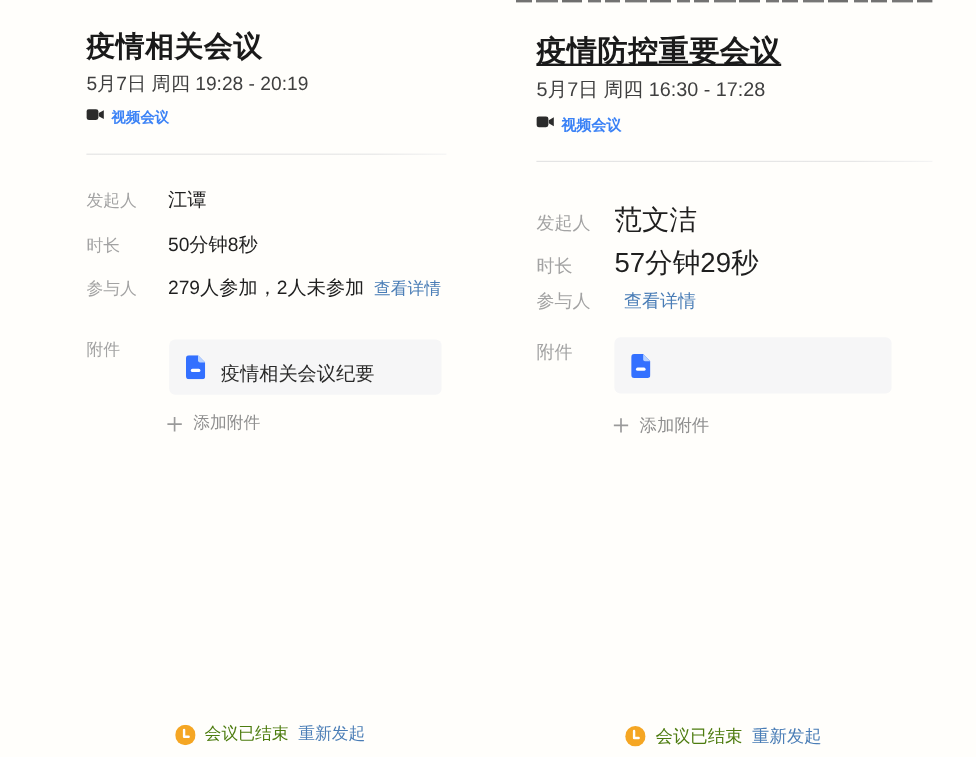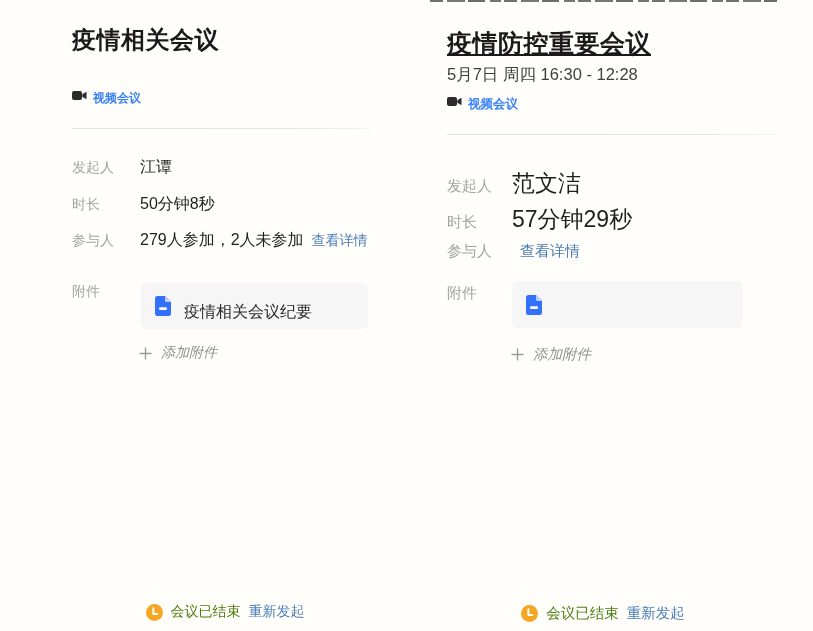--- a/index.html
+++ b/index.html
@@ -59,21 +59,21 @@
   .attach-card { position:absolute; display:flex; align-items:center; gap:13px;
                  background:#f6f6f7; border-radius:5px; padding-left:14px; cursor:pointer; }
   .p0 .attach-card { left:69px; top:283px; width:227px; height:46px; }
   .p1 .attach-card { left:65px; top:281px; width:231px; height:47px; }
   .attach-name { color:#2a2a2a; white-space:nowrap;margin-top:12px; }
   .p0 .attach-name { font-size:16px; }
   .p1 .attach-name { font-size:16.5px; }
   .attach-card svg { display:block; flex:none; }
 
   .add-row { position:absolute; display:flex; align-items:center; gap:9px;
-             color:#8f8f8f; cursor:pointer; white-space:nowrap;font-style:italic; }
+             color:#8f8f8f; cursor:pointer; white-space:nowrap; }
   .p0 .add-row { left:67px; top:344px; font-size:14px; }
   .p1 .add-row { left:64px; top:345px; font-size:14.5px; }
   .add-row svg { display:block; }
 
   .status-row { position:absolute; left:0; width:100%; display:flex;
                 justify-content:center; align-items:center; gap:8px; white-space:nowrap; }
   .p0 .status-row { top:603px; }
   .p1 .status-row { top:604px; }
   .status-text { color:#4d7c0f; font-size:14px; }
   .restart { font-size:14px; }
@@ -87,20 +87,21 @@
       #4a4a4a 38px 55px, transparent 55px 60px,
       #535353 60px 71px, transparent 71px 74px); }
 </style>
 </head>
 <body>
 
 <div class="clipped-artifact"></div>
 
 <section class="panel p0">
   <h1 class="title">疫情相关会议</h1>
+  <div class="date">5月7日 周四 19:28 - 20:19</div>
 
   <div class="video-row">
     <span>
       <svg width="15" height="11" viewBox="0 0 15 11">
           <rect x="0" y="1" width="10" height="9" rx="2" fill="#2b2b2b"></rect>
           <path d="M10.3 4.2 L14.5 1.8 V9.2 L10.3 6.8 Z" fill="#2b2b2b"></path>
         </svg>
     </span>
     <span>视频会议</span>
   </div>
@@ -149,21 +150,21 @@
           <path d="M7.4 4.2 V10 H11.2" stroke="#ffffff" stroke-width="2" fill="none" stroke-linecap="round" stroke-linejoin="round"></path>
         </svg>
     </span>
     <span class="status-text">会议已结束</span>
     <a class="link restart">重新发起</a>
   </div>
 </section>
 
 <section class="panel p1">
   <h1 class="title">疫情防控重要会议</h1>
-  <div class="date">5月7日 周四 16:30 - 12:28</div>
+  <div class="date">5月7日 周四 16:30 - 17:28</div>
 
   <div class="video-row">
     <span>
       <svg width="15" height="11" viewBox="0 0 15 11">
           <rect x="0" y="1" width="10" height="9" rx="2" fill="#2b2b2b"></rect>
           <path d="M10.3 4.2 L14.5 1.8 V9.2 L10.3 6.8 Z" fill="#2b2b2b"></path>
         </svg>
     </span>
     <span>视频会议</span>
   </div>

